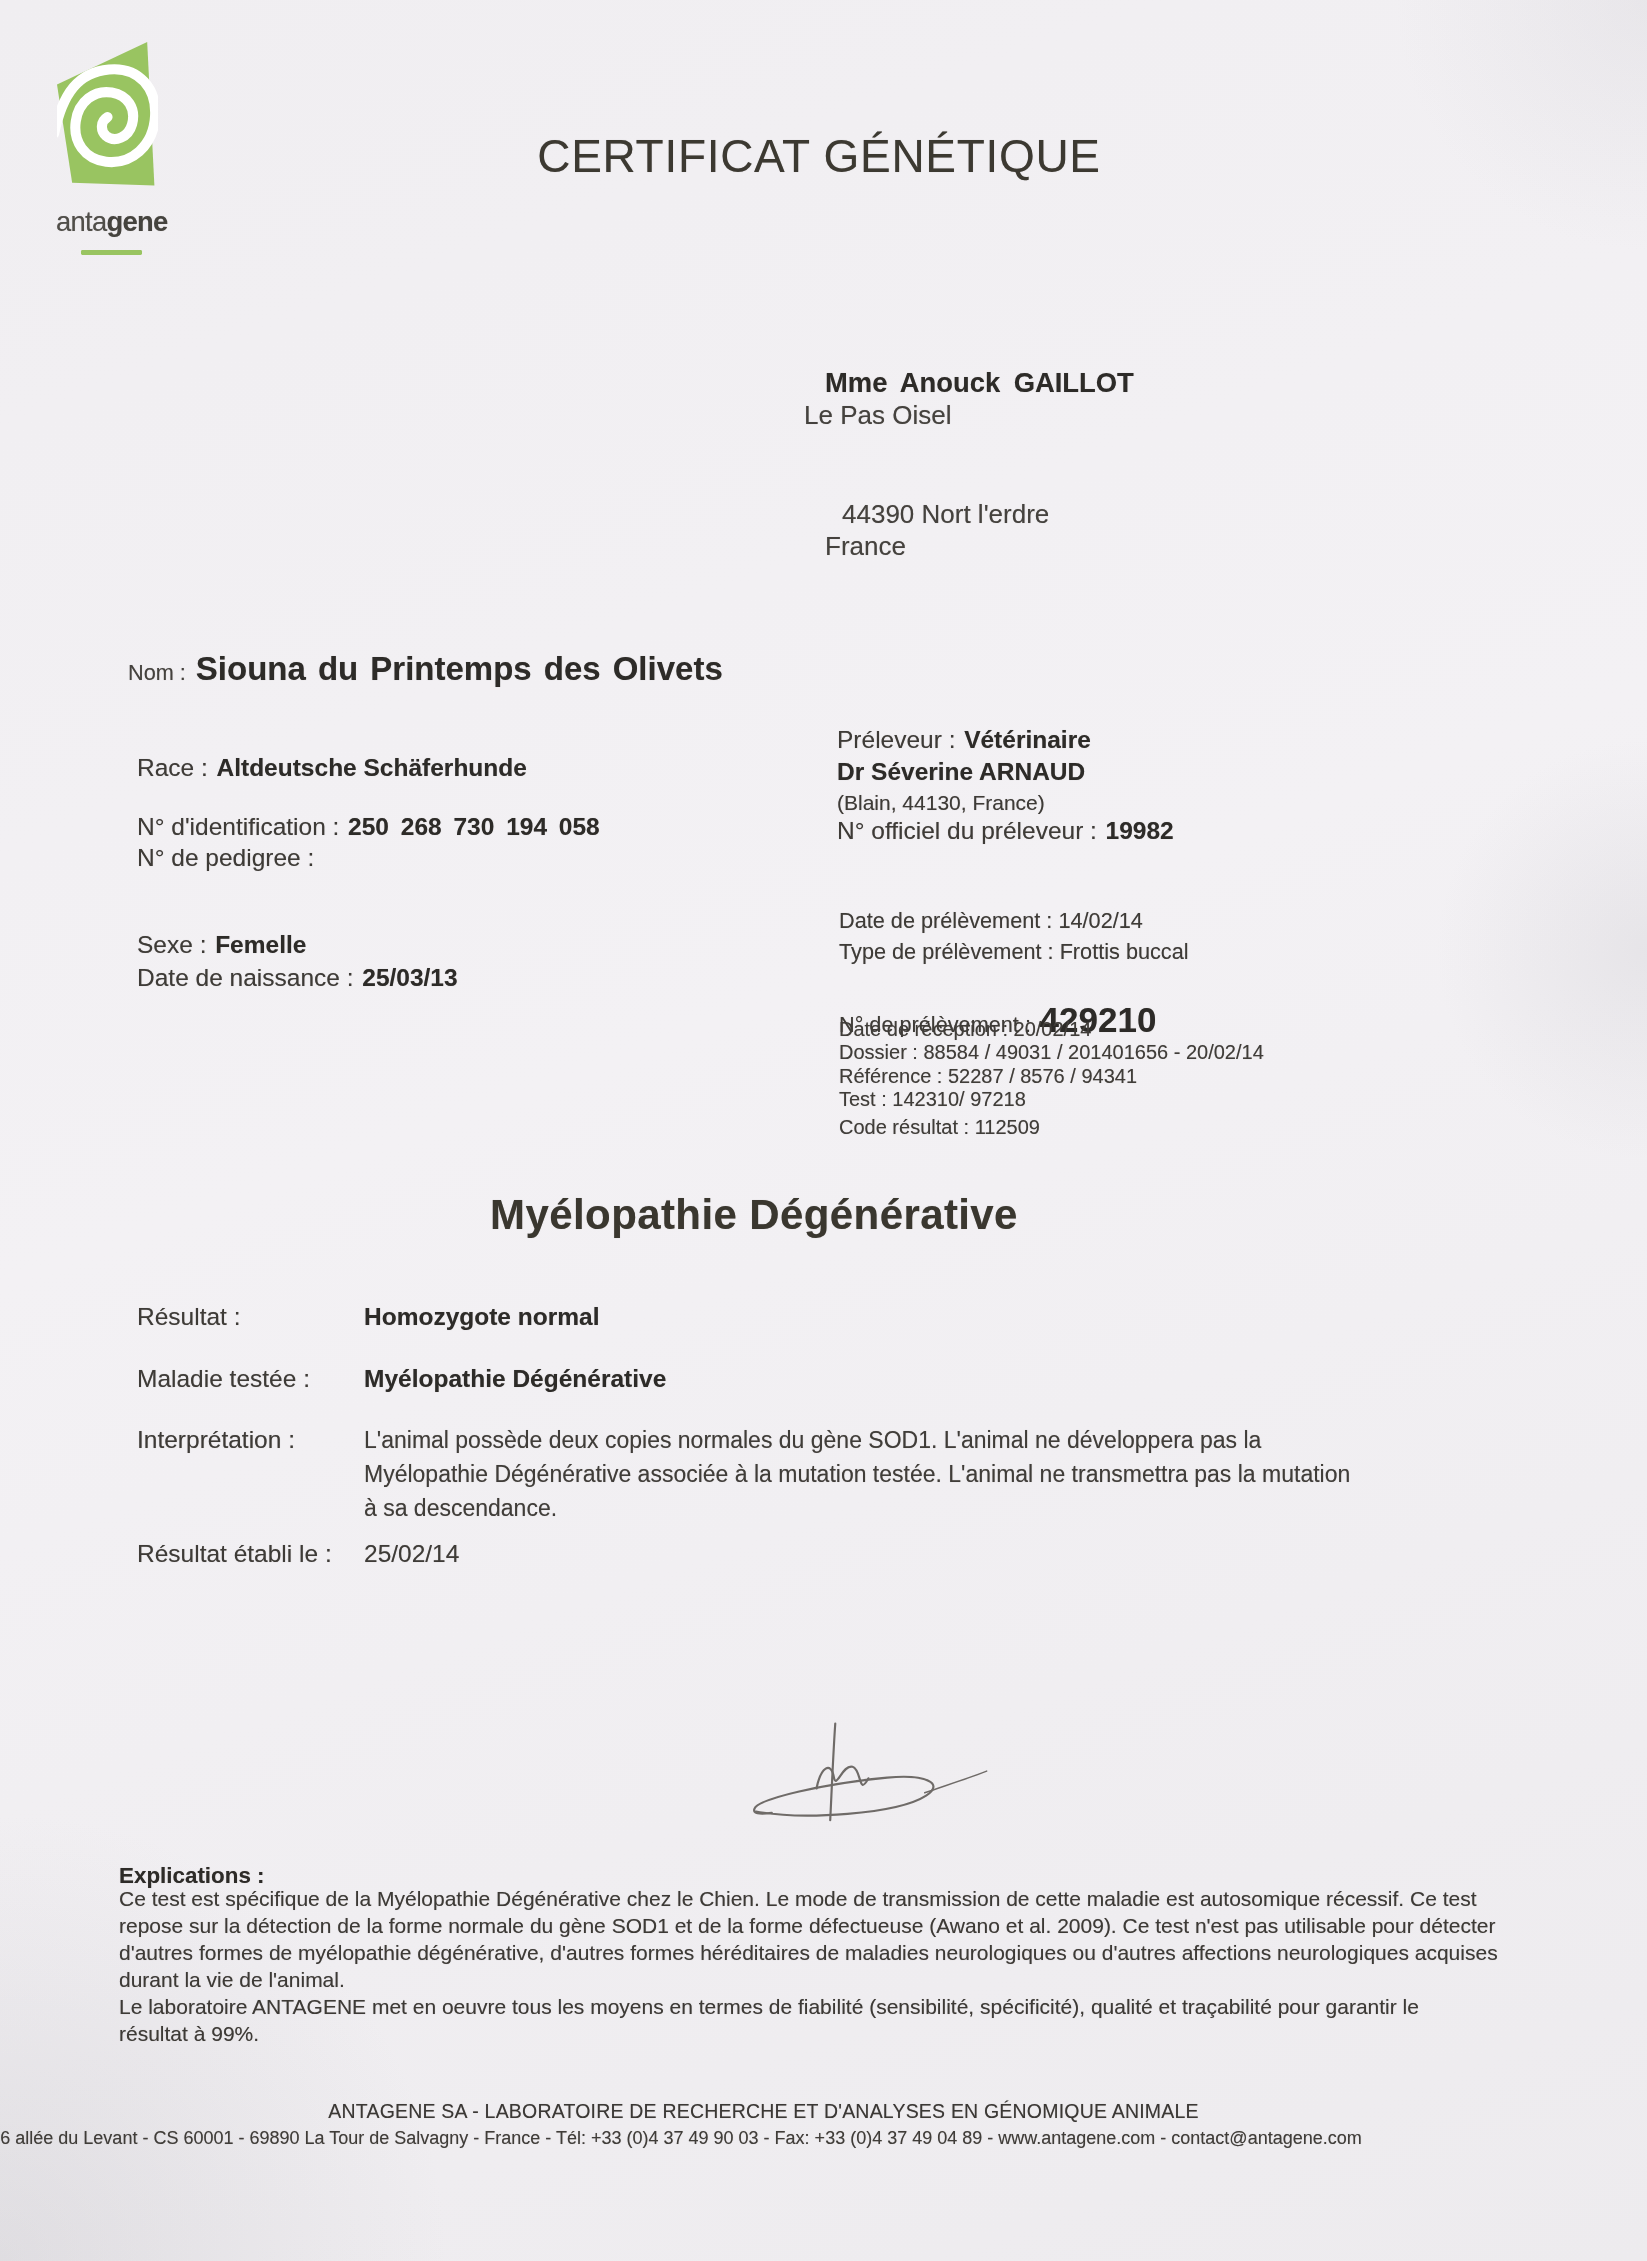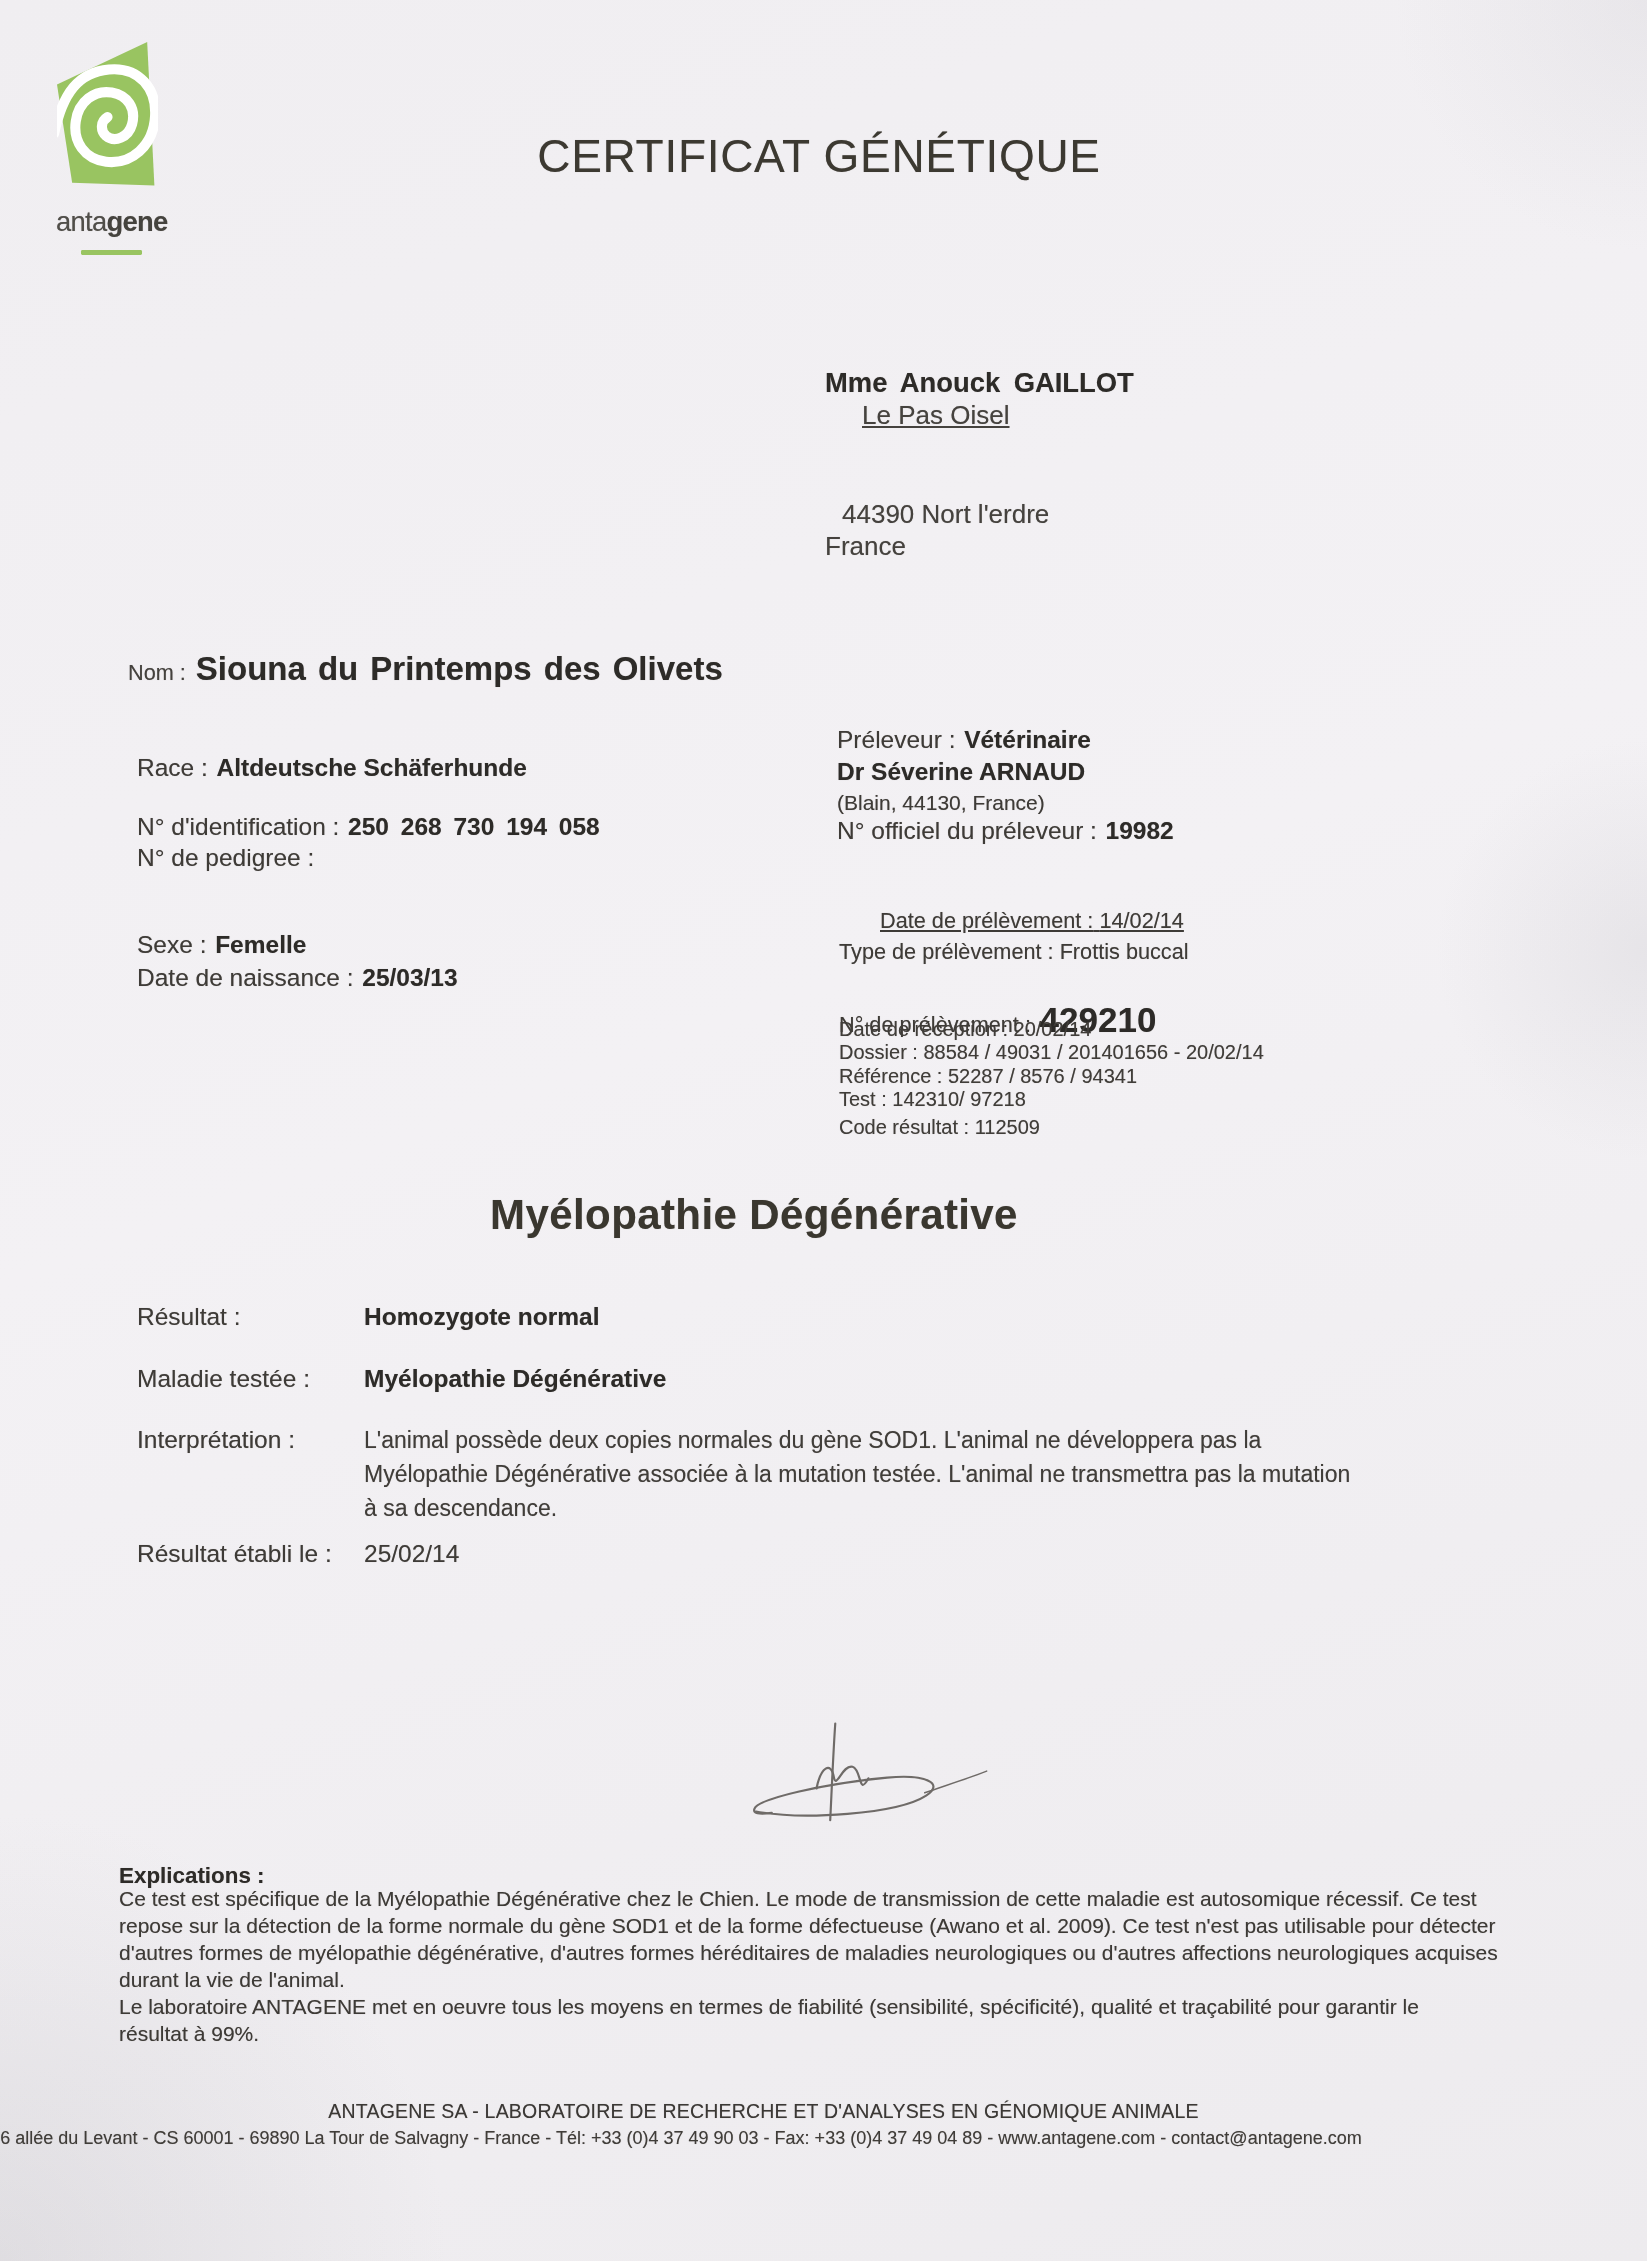--- a/index.html
+++ b/index.html
@@ -75,21 +75,21 @@
   <div class="abs" style="left:56px;top:42px;">
     <svg width="101" height="148" viewBox="0 0 140 205" style="display:block;margin-left:1.4px;">
       <polygon points="0,59 125,0 135,199 21,195" fill="#99c461"></polygon>
       <path d="M -4,127 C 8,70 30,42 72,38 C 115,34 138,66 136,102 C 134,145 102,170 68,166 C 38,162 22,138 26,110 C 30,82 52,66 76,70 C 98,74 110,92 104,114 C 99,132 80,140 68,130 C 60,123 60,110 70,104" fill="none" stroke="#ffffff" stroke-width="14" stroke-linecap="round"></path>
     </svg>
     <div class="logo-text scan" style="margin-top:16px;"><span>anta</span><span class="b" style="color:#45433e;">gene</span></div>
     <div class="logo-underline" style="margin:11.5px 0 0 24.5px;"></div>
   </div>
 
   <div class="abs addr-name b scan" style="left:825px;top:367px;">Mme Anouck GAILLOT</div>
-  <div class="abs addr-line scan" style="left:862px;top:400px;text-decoration:underline;">Le Pas Oisel</div>
+  <div class="abs addr-line scan" style="left:804px;top:400px;">Le Pas Oisel</div>
   <div class="abs addr-line scan" style="left:842px;top:499px;">44390 Nort l'erdre</div>
   <div class="abs addr-line scan" style="left:825px;top:531px;">France</div>
 
   <div class="abs nom-row scan" style="left:128px;top:650px;">
     <span class="nom-label">Nom :</span>
     <span class="nom-value b">Siouna du Printemps des Olivets</span>
   </div>
 
   <div class="abs row scan" style="left:137px;top:754px;">
     <span>Race :</span>
@@ -117,21 +117,21 @@
   </div>
   <div class="abs row b scan" style="left:837px;top:758px;">
     <span>Dr  Séverine  ARNAUD</span>
   </div>
   <div class="abs blain scan" style="left:837px;top:791px;">(Blain, 44130, France)</div>
   <div class="abs row scan" style="left:837px;top:817px;">
     <span>N° officiel du préleveur :</span>
     <span class="val-b">19982</span>
   </div>
 
-  <div class="abs small-line scan" style="left:880px;top:908px;text-decoration:underline;">
+  <div class="abs small-line scan" style="left:839px;top:908px;">
     <span>Date de prélèvement :</span>
     <span>14/02/14</span>
   </div>
   <div class="abs small-line scan" style="left:839px;top:939px;">
     <span>Type de prélèvement :</span>
     <span>Frottis buccal</span>
   </div>
   <div class="abs row small-line num-prel scan" style="left:839px;top:968px;">
     <span style="font-size:21.7px;">N° de prélèvement :</span>
     <span class="val-b">429210</span>

